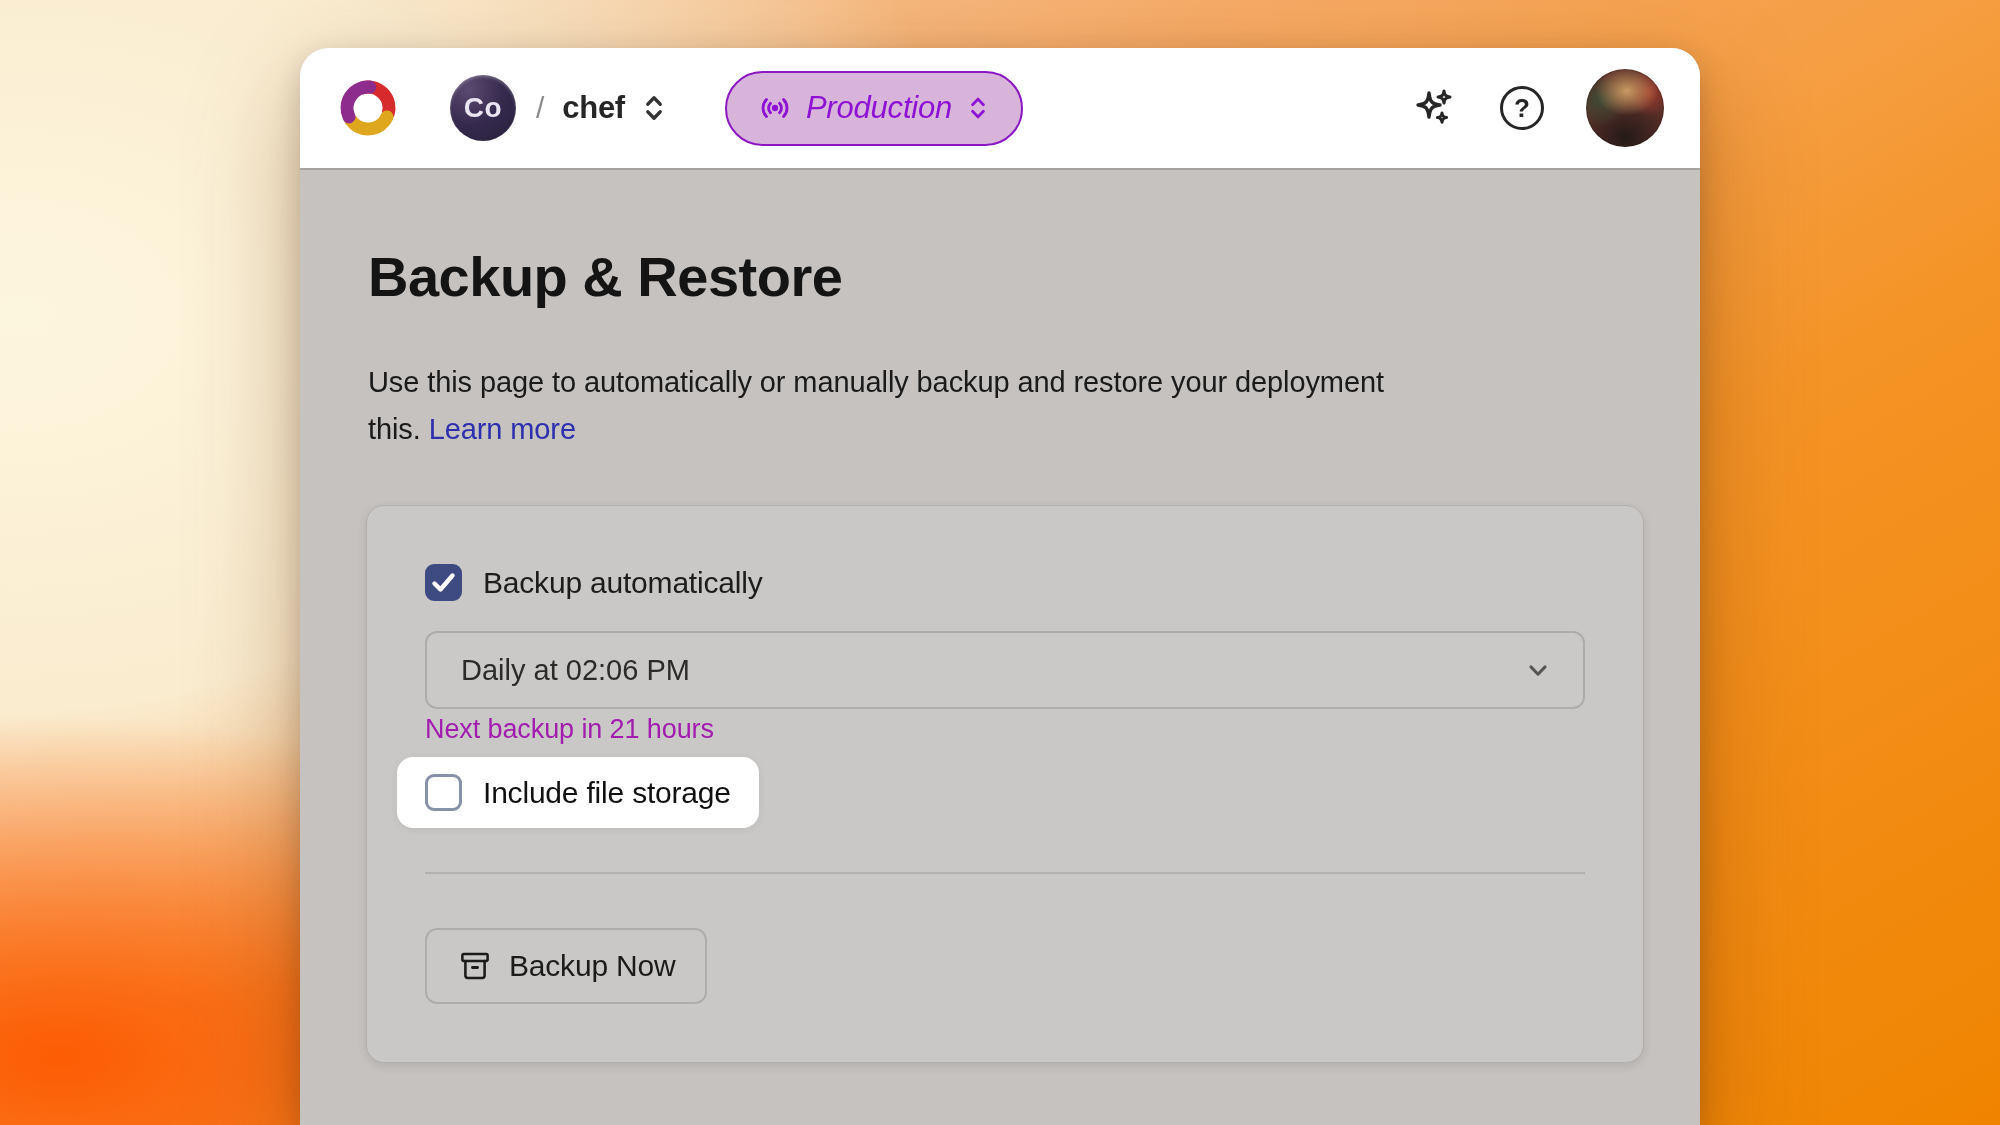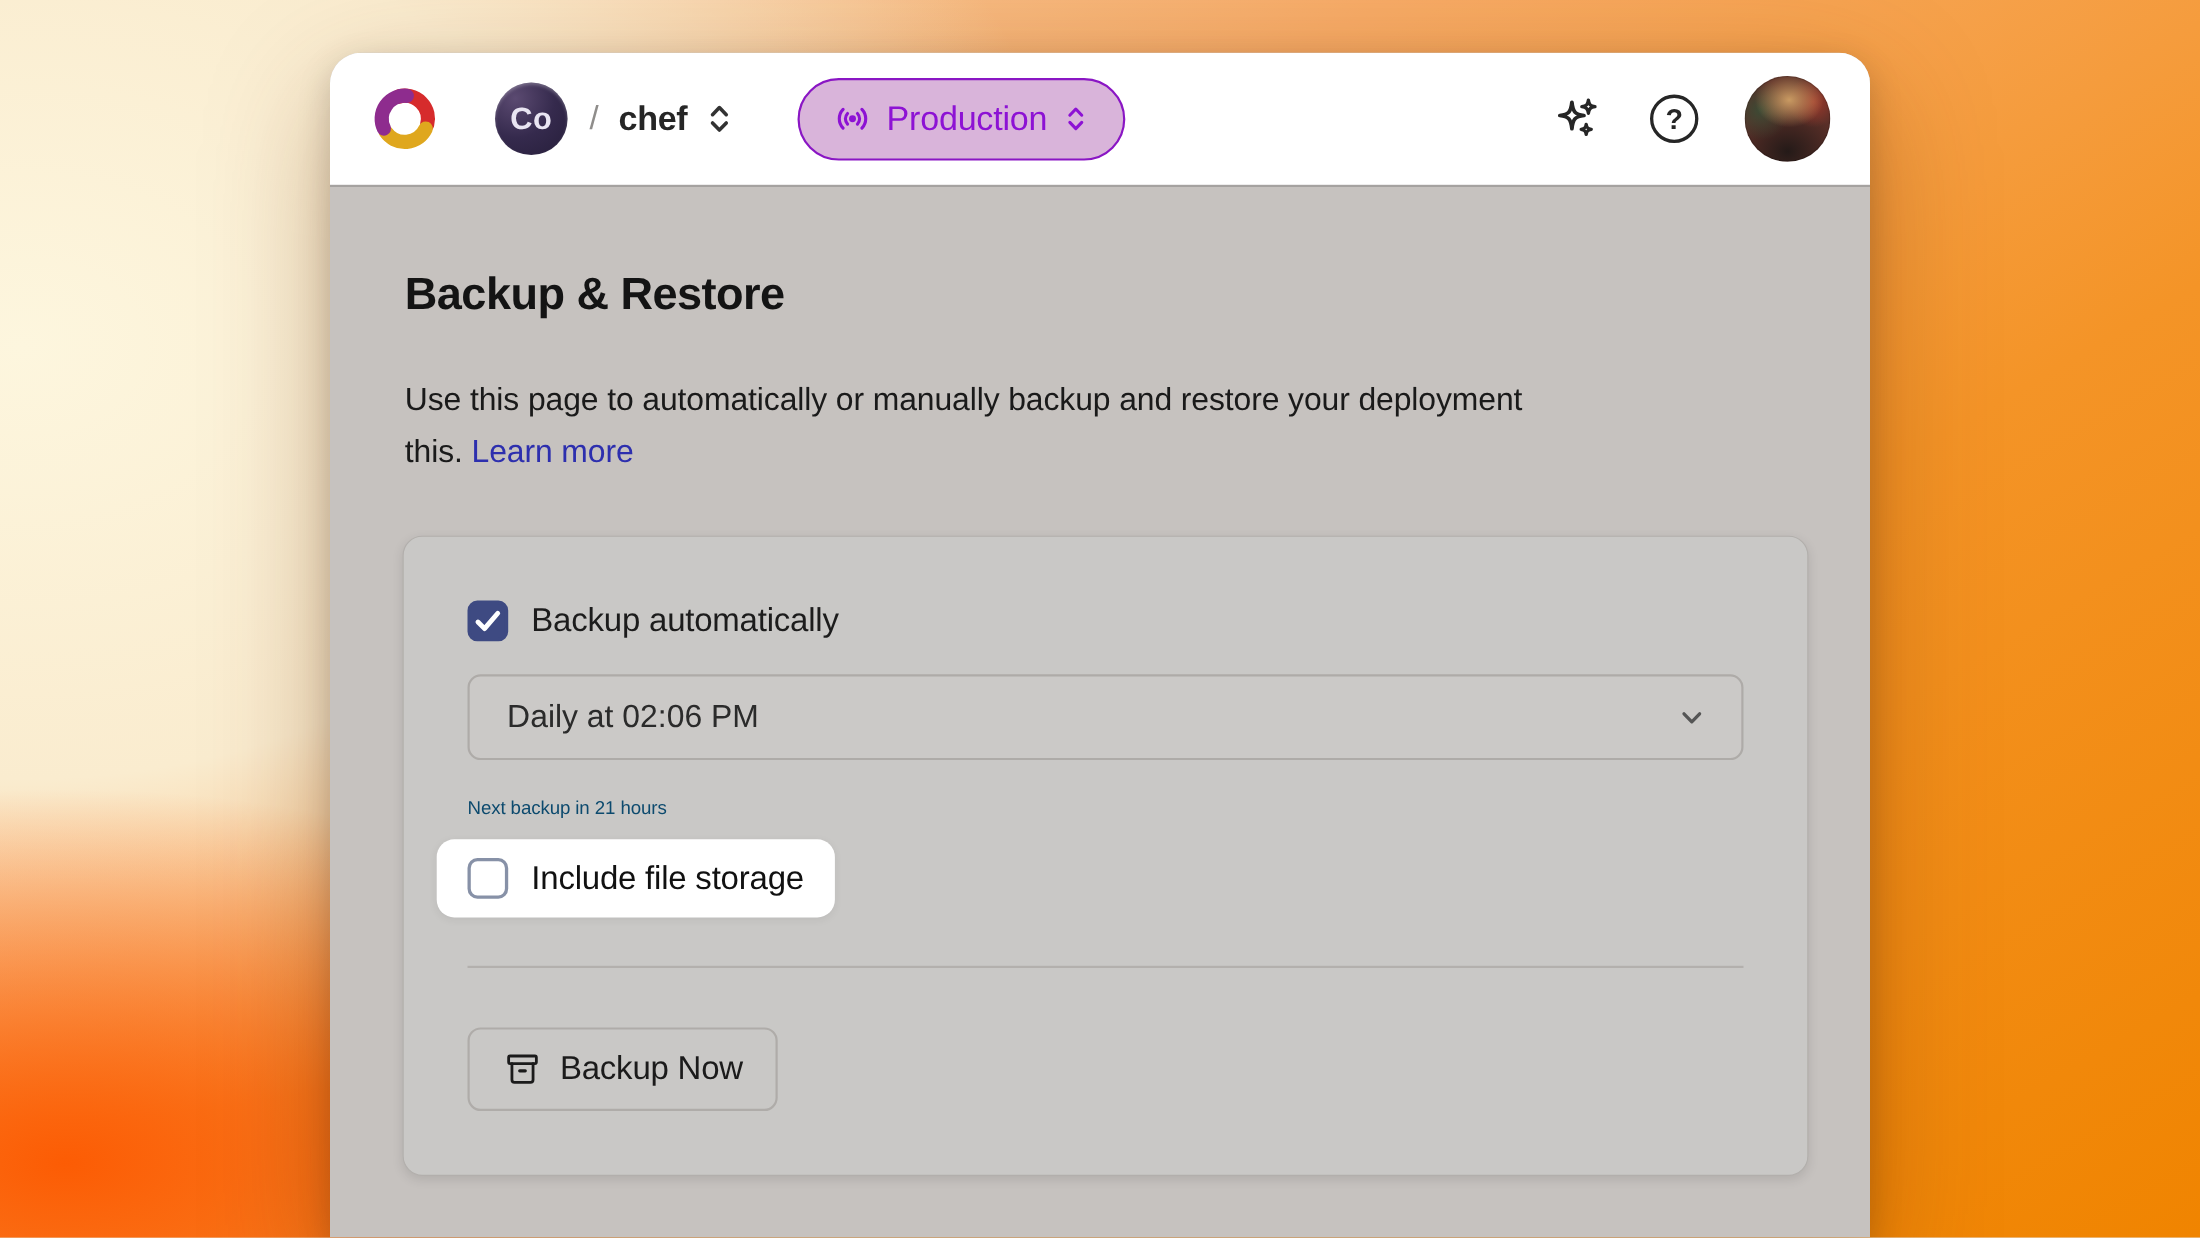--- a/index.html
+++ b/index.html
@@ -29,21 +29,21 @@
     display:flex;align-items:center;justify-content:center;cursor:pointer;
     box-shadow:inset 0 2px 3px rgba(255,255,255,.25);
   }
   .slash{margin-left:20px;font-size:30px;color:#8f8d8b;font-weight:400;}
   .proj{display:flex;align-items:center;gap:14px;margin-left:18px;cursor:pointer;}
   .proj-name{font-size:31px;font-weight:700;color:#262626;letter-spacing:-.3px;}
   .caret-sort{width:30px;height:34px;}
   .env-pill{
     margin-left:56px;height:75px;padding:0 30px;border-radius:40px;
     border:2.5px solid var(--env-border);background:var(--env-bg);
-    display:flex;align-items:center;gap:13px;cursor:pointer;
+    display:flex;align-items:center;gap:13px;cursor:pointer;font-style:italic;
   }
   .env-pill .env-label{font-size:31px;font-weight:500;color:var(--env-fg);letter-spacing:-.2px;}
   .hdr-right{margin-left:auto;display:flex;align-items:center;gap:42px;}
   .icon-btn{background:none;border:none;padding:0;cursor:pointer;display:flex;align-items:center;}
   .help-circle{
     width:44px;height:44px;border-radius:50%;border:3px solid #262626;box-sizing:border-box;
     display:flex;align-items:center;justify-content:center;
     font-size:26px;font-weight:700;color:#262626;
   }
   .avatar{
@@ -51,21 +51,21 @@
     background:
       radial-gradient(40% 32% at 52% 28%, #c99a62 0%, rgba(201,154,98,0) 100%),
       radial-gradient(30% 30% at 80% 30%, #a03a2c 0%, rgba(160,58,44,0) 100%),
       radial-gradient(35% 35% at 18% 40%, #3c4a34 0%, rgba(60,74,52,0) 100%),
       radial-gradient(60% 50% at 50% 88%, #241a18 0%, rgba(36,26,24,0) 100%),
       #5a2f28;
     box-shadow:inset 0 0 0 1px rgba(0,0,0,.15);
   }
   
   .main{padding:0 56px;}
-  .page-title{margin:74px 0 0 12px;font-size:41px;font-weight:700;color:#141414;letter-spacing:-.5px;}
+  .page-title{margin:74px 0 0 12px;font-size:56px;font-weight:700;color:#141414;letter-spacing:-.5px;}
   .page-desc{margin:50px 0 0 12px;font-size:29px;line-height:47px;color:#1a1a1a;letter-spacing:-.1px;}
   .link{color:var(--link);text-decoration:none;cursor:pointer;}
   .card{
     margin:52px 0 0 10px;width:1278px;box-sizing:border-box;
     background:#c9c8c6;border:1.5px solid #b2afac;border-radius:18px;
     box-shadow:0 3px 10px rgba(0,0,0,.10);
     padding:58px;
   }
   .check-row{display:flex;align-items:center;gap:21px;cursor:pointer;width:fit-content;}
   .cb{position:relative;width:37px;height:37px;flex:0 0 auto;}
@@ -76,21 +76,21 @@
   .cb input:checked{background:var(--check);border-color:var(--check);}
   .cb .tick{position:absolute;inset:0;opacity:0;pointer-events:none;}
   .cb input:checked + .tick{opacity:1;}
   .check-label{font-size:30px;color:#1c1c1c;letter-spacing:-.2px;}
   .select{
     margin-top:30px;height:78px;border:2px solid #aeabA8;border-radius:12px;background:#cbc9c7;
     display:flex;align-items:center;padding:0 34px;position:relative;cursor:pointer;box-sizing:border-box;
   }
   .select-value{font-size:29px;color:#2b2b2b;}
   .select .chev{position:absolute;right:28px;top:50%;transform:translateY(-50%);}
-  .muted{margin-top:24px;font-size:17px;line-height:40px;color:#0c4a6e;letter-spacing:-.1px;}
+  .muted{font-size:27px;line-height:40px;color:#a21caf;letter-spacing:-.1px;}
   .spotlight{
     margin:8px 0 0 -28px;background:#ffffff;border-radius:16px;
     padding:17px 28px;display:flex;width:fit-content;
     box-shadow:0 2px 8px rgba(0,0,0,.06);
     align-items:flex-end;
   }
   .spotlight .check-label{color:#111;}
   .divider{margin-top:44px;border:none;border-top:2px solid #b3b0ad;}
   .backup-btn{
     margin-top:54px;height:76px;padding:0 30px;display:flex;align-items:center;gap:16px;

